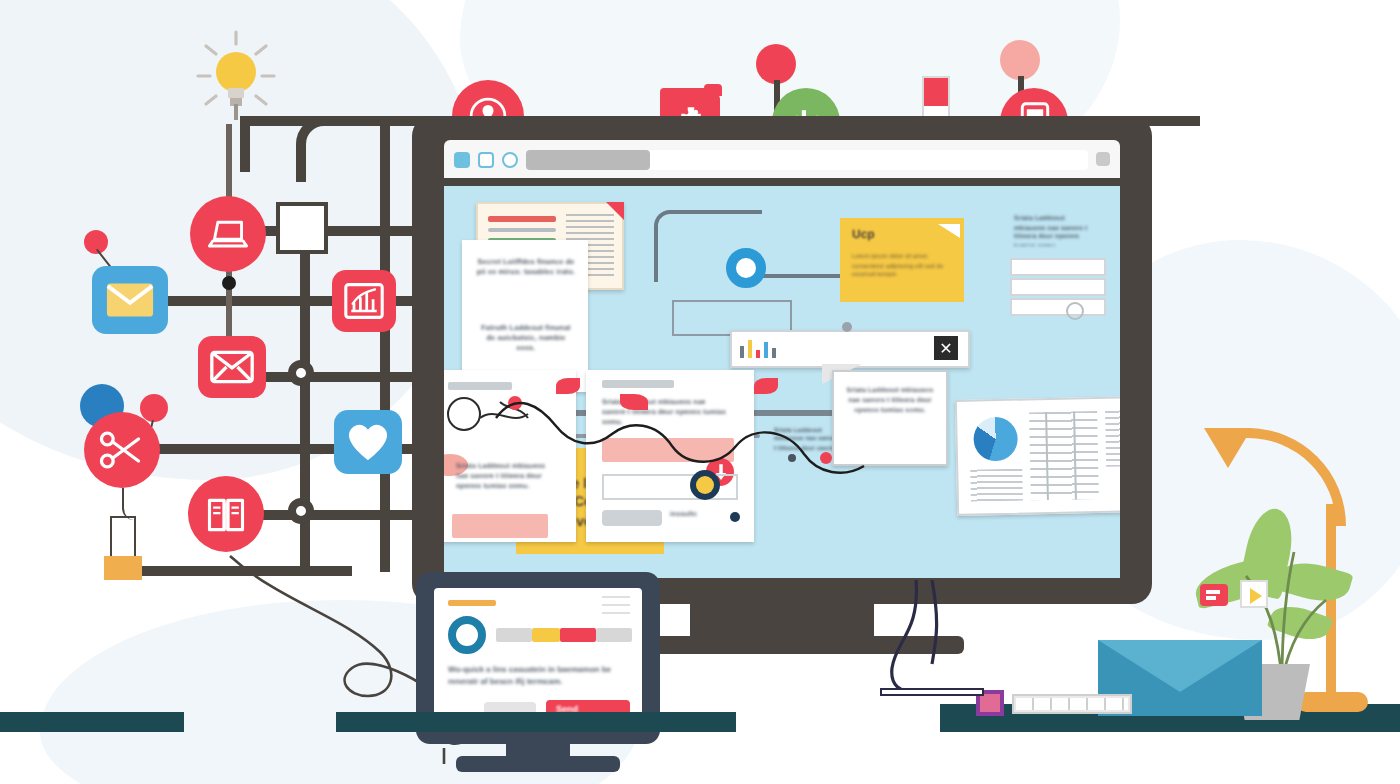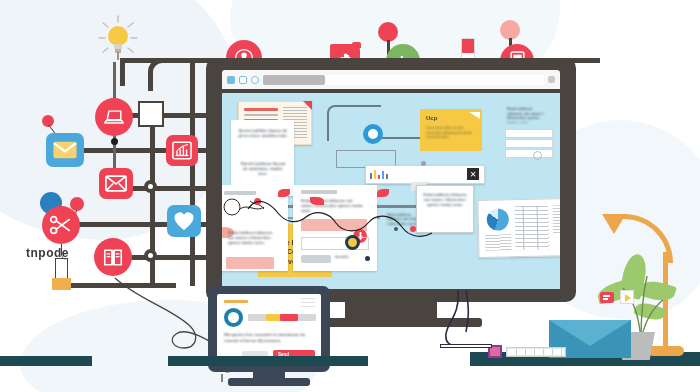--- a/index.html
+++ b/index.html
@@ -233,21 +233,20 @@
   </div>
 
   <div class="ic ic-circle" style="left:94px;top:238px;width:38px;height:38px;background:#ef4355;">
     <svg width="22" height="21" viewBox="0 0 24 22" fill="none" stroke="#fff" stroke-width="1.7" stroke-linejoin="round">
       <path d="M3 3h8v16H3zM13 3h8v16h-8z"></path>
         <path d="M11 4v15M13 4v15"></path>
       <path d="M5 7h4M5 10h4M15 7h4M15 10h4" stroke-width="1.2"></path>
     </svg>
   </div>
 
-  <div style="position:absolute;left:26px;top:246px;width:80px;font-size:12px;font-weight:bold;color:#3b3b3b;filter:blur(.7px);letter-spacing:.5px;">tnpode</div>
   <div class="abs" style="left:55px;top:258px;width:13px;height:22px;background:#fff;border:1.5px solid #4a443f;box-sizing:border-box;"></div>
   <div class="abs" style="left:52px;top:278px;width:19px;height:12px;background:#f0ae4e;"></div>
   <div class="abs" style="left:61px;top:244px;width:8px;height:16px;border-left:1.5px solid #4a443f;border-radius:0 0 0 6px;"></div>
 
   <svg class="abs" style="left:110px;top:262px;width:230px;height:120px;" viewBox="0 0 230 120" fill="none" stroke="#4a443f" stroke-width="1.3">
     <path d="M5 16c24 22 56 30 75 48 10 10 6 22-6 22-10 0-16-8-8-14 9-7 34 4 52 22"></path>
     <path d="M127 9c-8 24-14 40-9 56 4 12 16 20 12 34-3 10-14 14-18 8"></path>
     <path d="M112 112c0 10 0 16 0 22"></path>
   </svg>
   <div class="abs" style="left:215px;top:337px;width:18px;height:18px;background:#f0ae4e;"></div>

